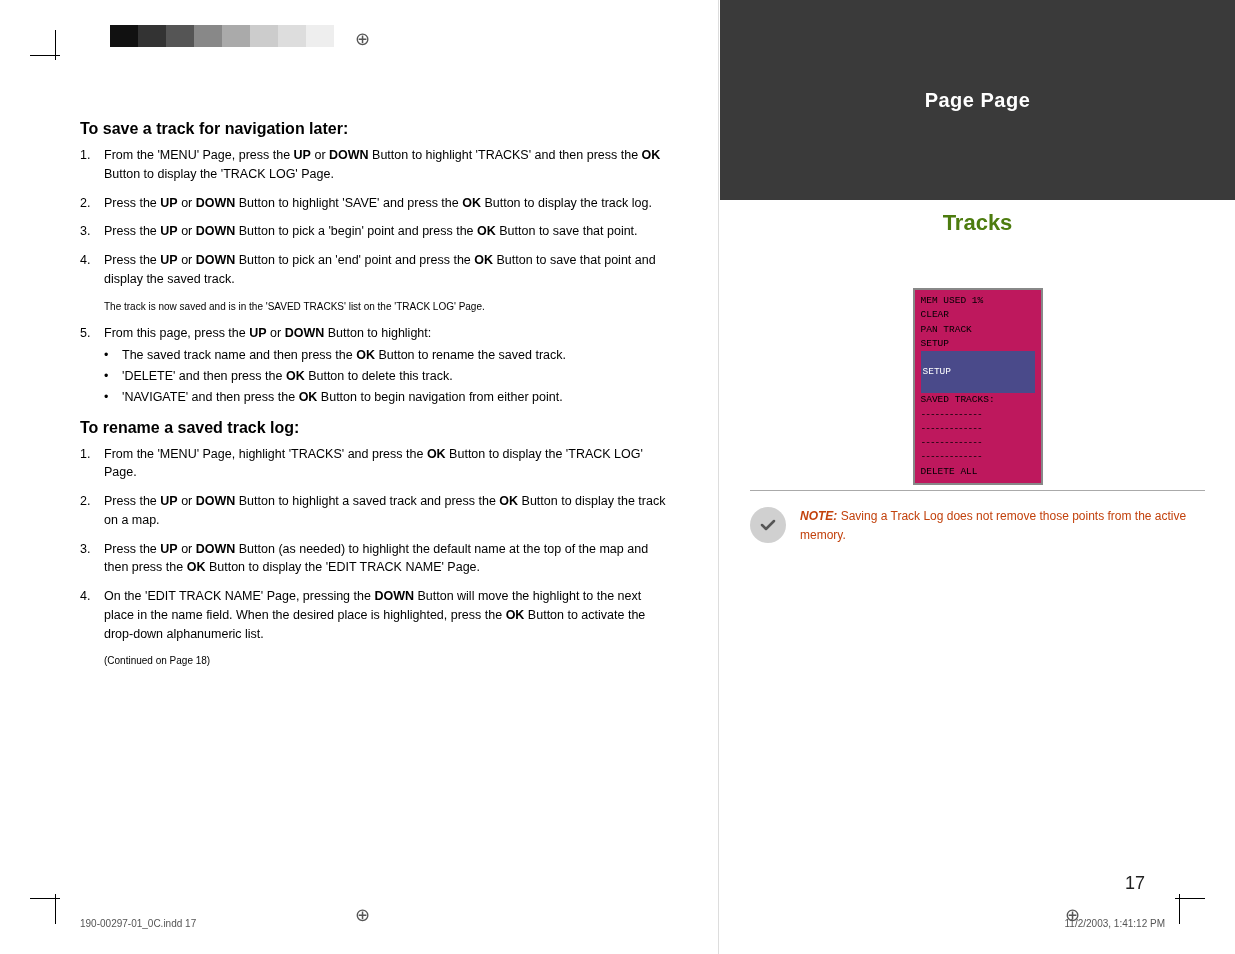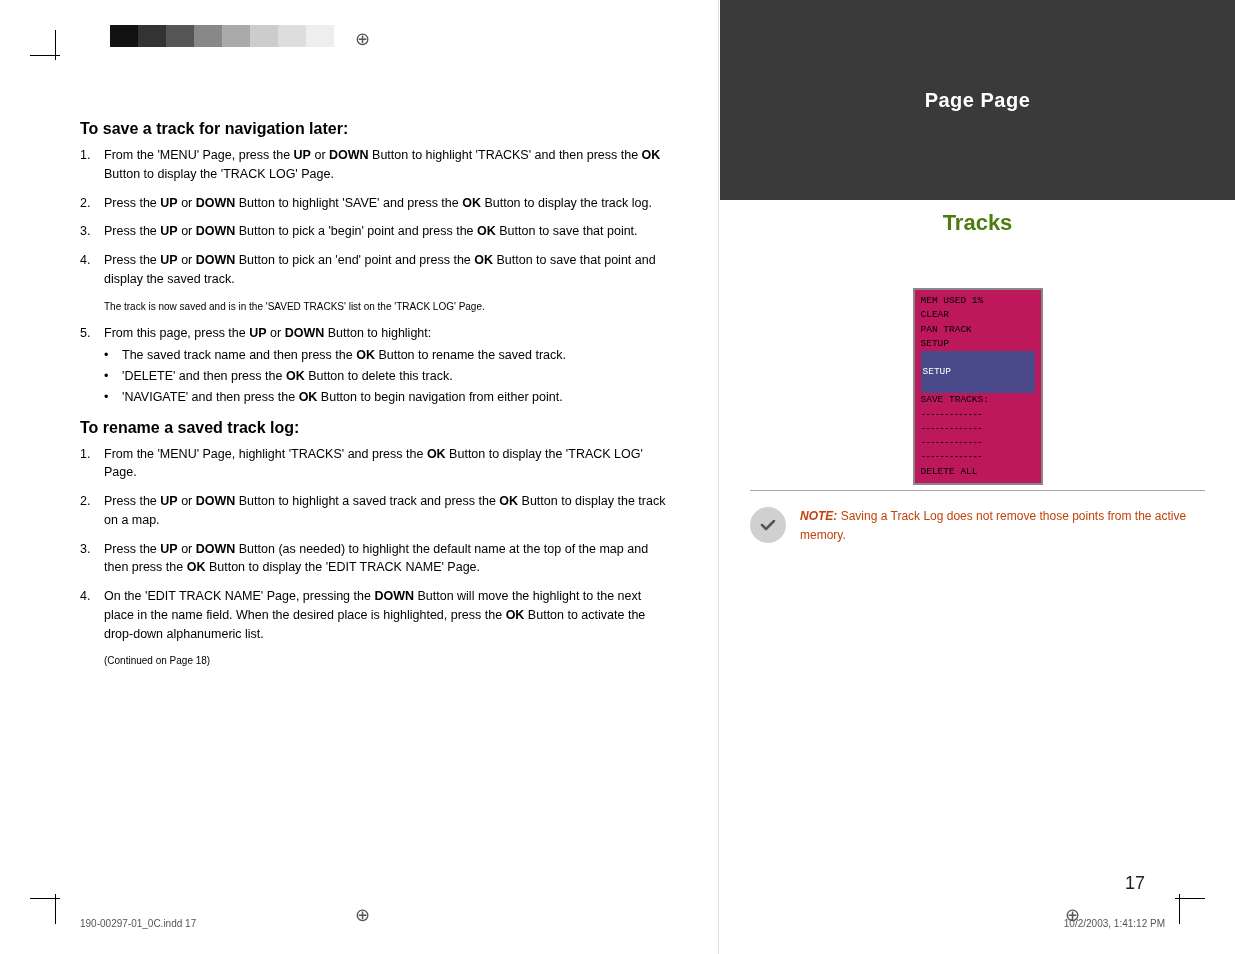--- a/index.html
+++ b/index.html
@@ -501,21 +501,21 @@
     </div>
 
     <div class="tracks-heading">Tracks</div>
 
     <div class="device-screen">
       <span class="ds-line">MEM USED   1%</span>
       <span class="ds-line">CLEAR</span>
       <span class="ds-line">PAN TRACK</span>
       <span class="ds-line">SETUP</span>
       <span class="highlighted">SETUP</span>
-      <span class="ds-line">SAVE TRACKS:</span>
+      <span class="ds-line">SAVED TRACKS:</span>
       <span class="dashes">-------------</span>
       <span class="dashes">-------------</span>
       <span class="dashes">-------------</span>
       <span class="dashes">-------------</span>
       <span class="ds-line">DELETE ALL</span>
     </div>
 
     <div class="note-section">
       <div class="note-icon">
 
@@ -525,16 +525,16 @@
       </div>
       <p class="note-text">
         <span class="note-label">NOTE:</span><span> Saving a Track Log does not remove those points from the active memory.</span>
       </p>
     </div>
 
     <div class="page-number">17</div>
 
     <div class="crosshair-br-bottom xhair"></div>
 
-    <div class="footer-right">10/2/2003, 1:41:12 PM</div>
+    <div class="footer-right">11/2/2003, 1:41:12 PM</div>
   </div>
 
 </div>
 
 </body></html>

